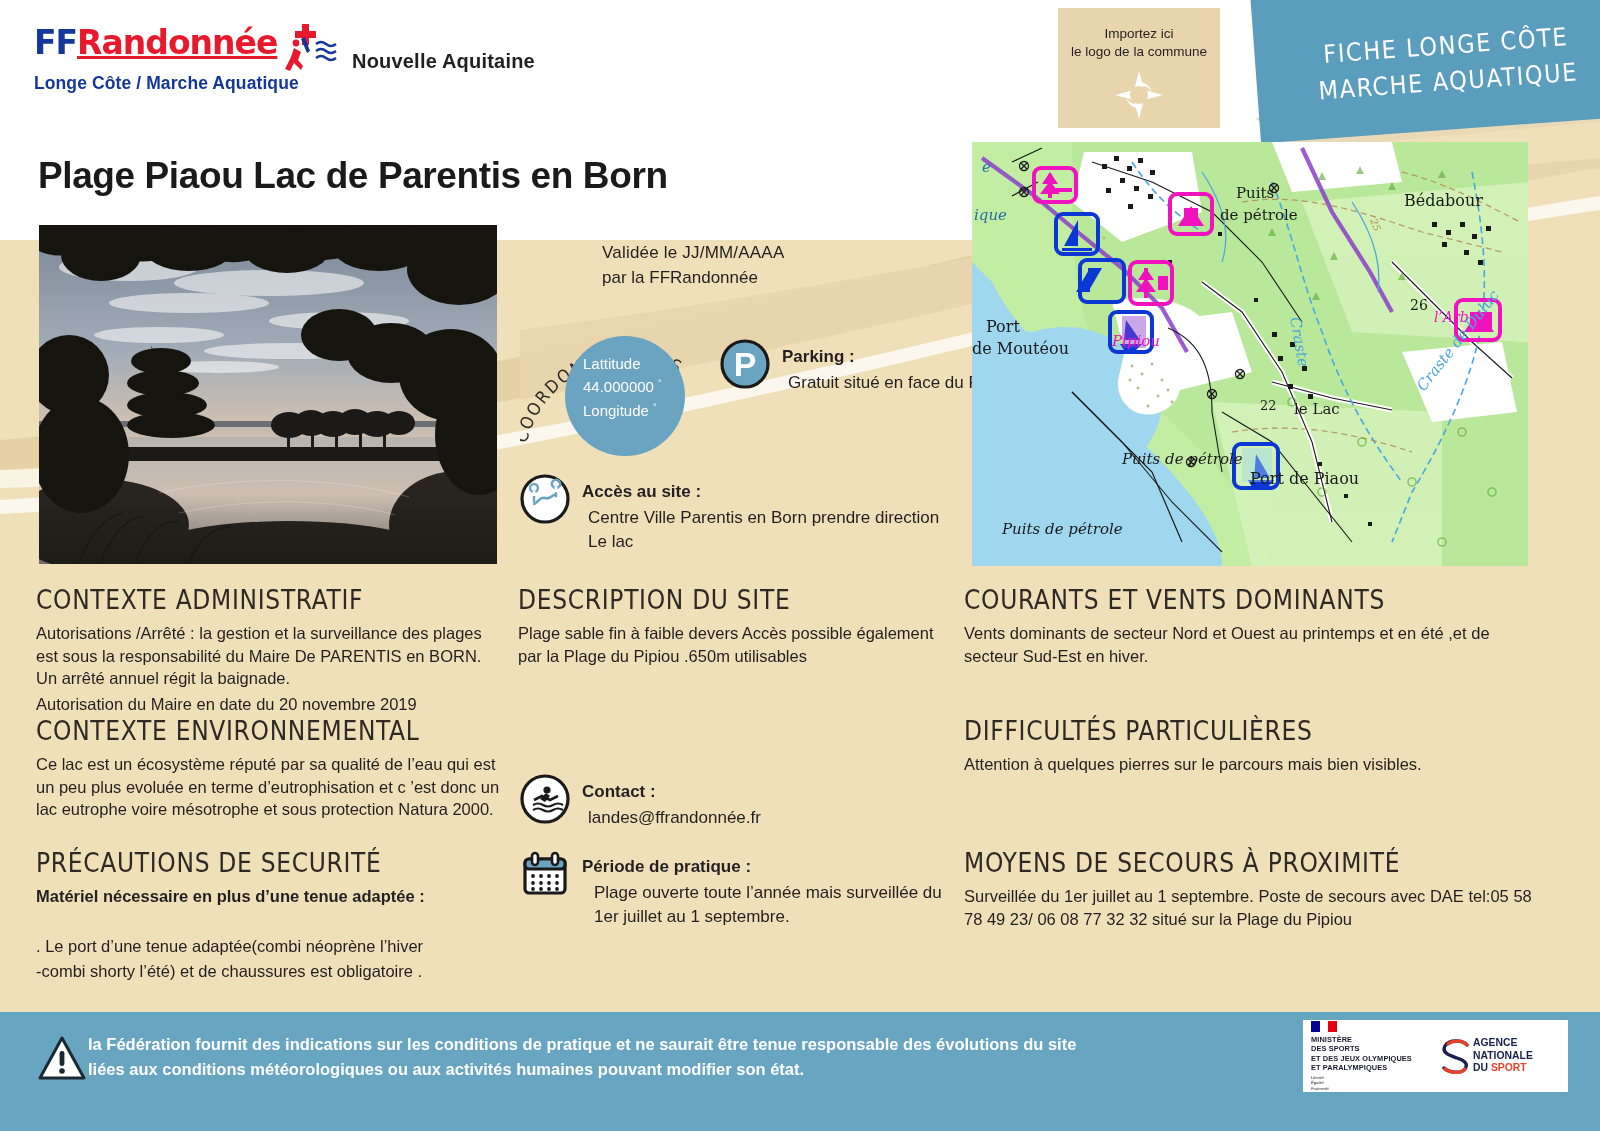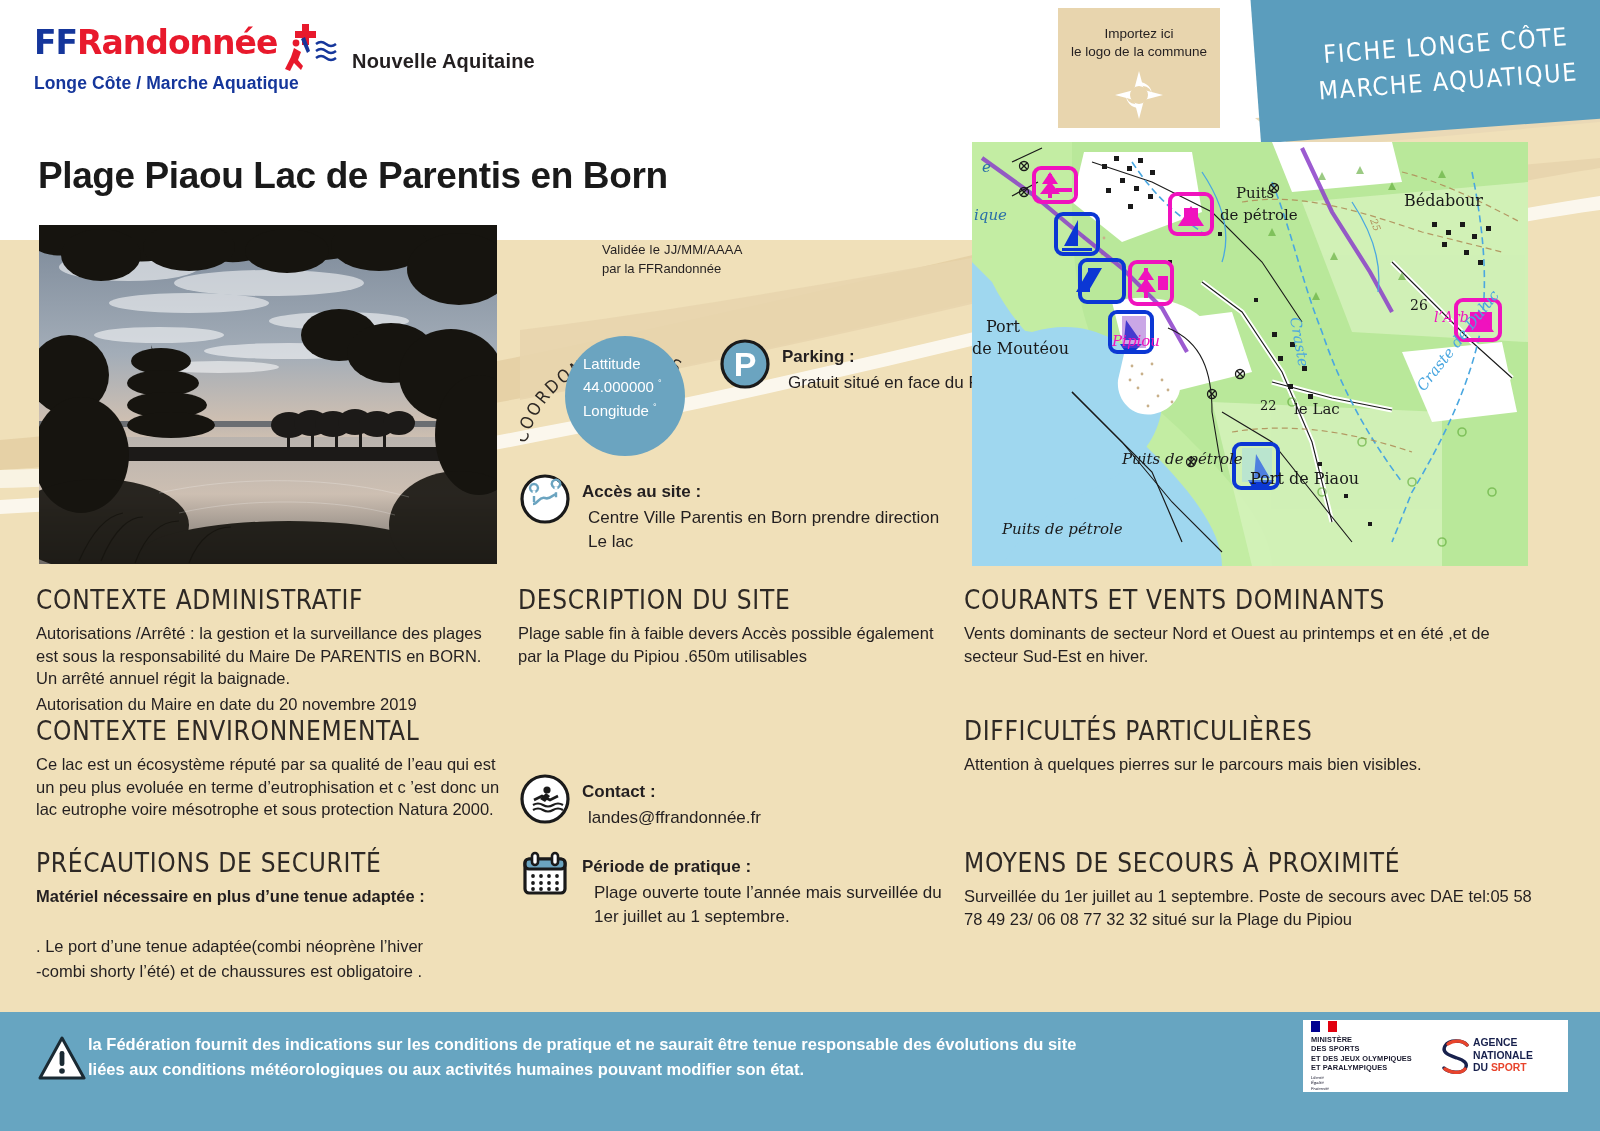--- a/index.html
+++ b/index.html
@@ -22,21 +22,21 @@
 
   
   .header { position:absolute; z-index:6; }
   .logo-block { left:34px; top:26px; width:300px; }
   .logo-ff {
     font-family:"DejaVu Sans", sans-serif;
     font-weight:bold; font-size:33px; letter-spacing:-1px;
     white-space:nowrap; line-height:1;
   }
   .logo-ff .blue { color:#15369b; }
-  .logo-ff .red { color:#e8192c; }
+  .logo-ff .red { color:#e8192c;text-decoration:underline; }
   .logo-sub {
     color:#15369b; font-weight:bold; font-size:17.5px;
     margin-top:14px; letter-spacing:.1px;
   }
   .logo-mark { position:absolute; left:238px; top:-6px; width:70px; height:52px; }
 
   .region-line { left:352px; top:50px; }
   .region-name { font-size:20px; font-weight:bold; letter-spacing:.2px; }
   .region-dept { position:absolute; left:668px; top:50px; font-size:20px; font-weight:bold; }
   .cp-line { position:absolute; left:352px; top:101px; font-size:20px; font-weight:bold; }
@@ -73,21 +73,21 @@
   
   .photo {
     position:absolute; left:39px; top:225px; width:458px; height:339px; z-index:6;
     overflow:hidden; background:#6d7b8a;
   }
   .photo svg { display:block; }
 
   
   .validated {
     position:absolute; left:602px; top:241px; z-index:6;
-    font-size:13px; line-height:1.45;
+    font-size:17px; line-height:1.45;
   }
   .validated .d1 { letter-spacing:.2px; }
 
   
   .gps-wrap { position:absolute; left:520px; top:300px; width:200px; height:180px; z-index:6; }
   .gps-circle {
     position:absolute; left:45px; top:36px; width:120px; height:120px;
     border-radius:50%; background:#6ba4c0;
   }
   .gps-fields {

